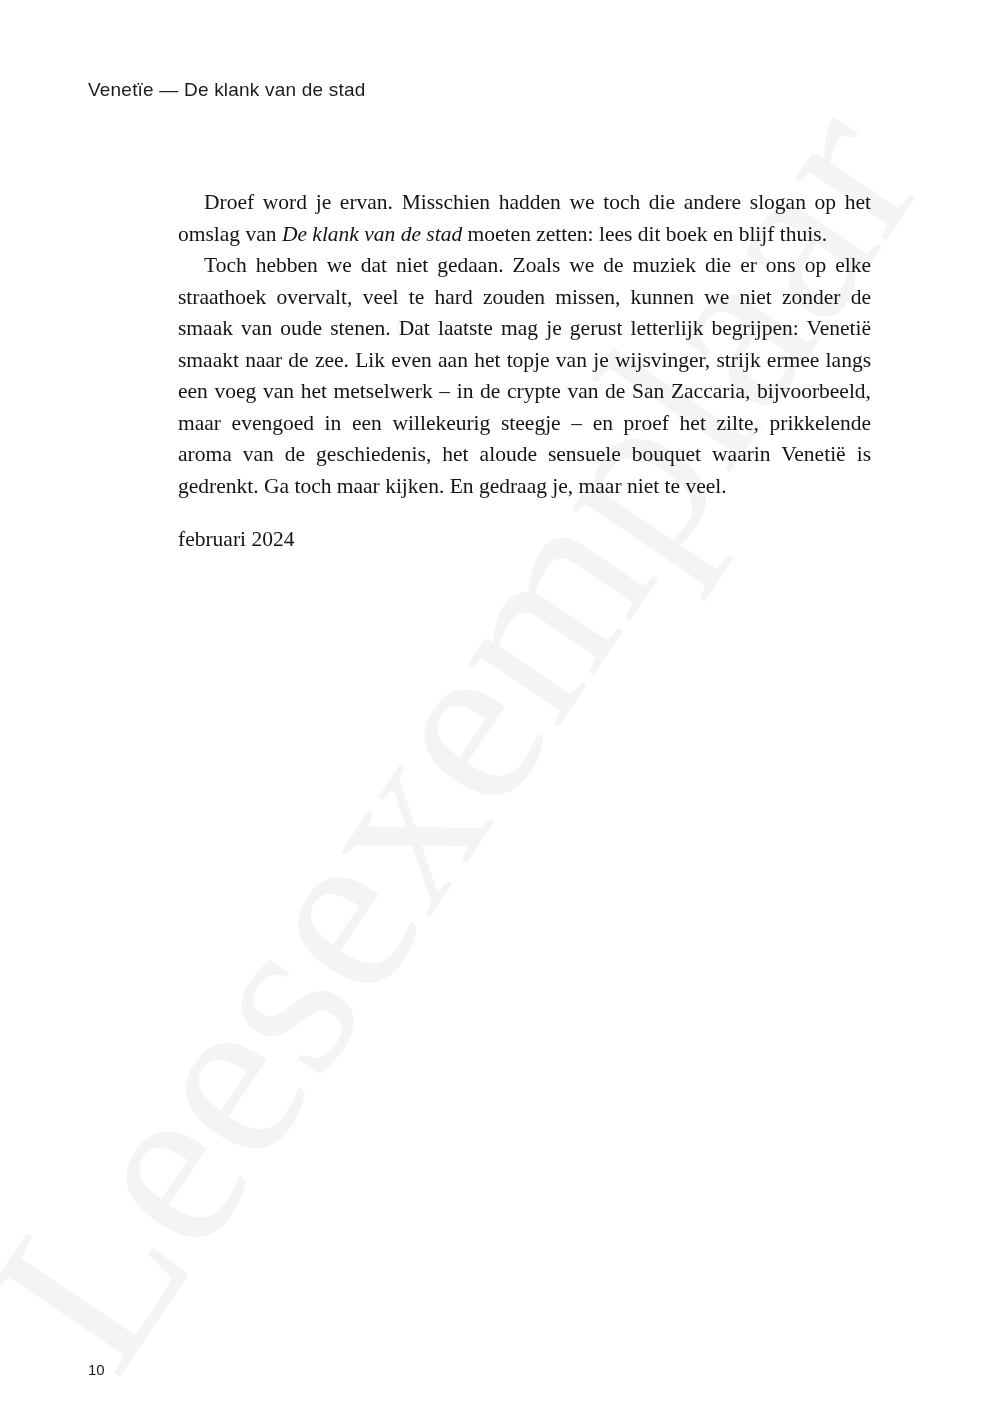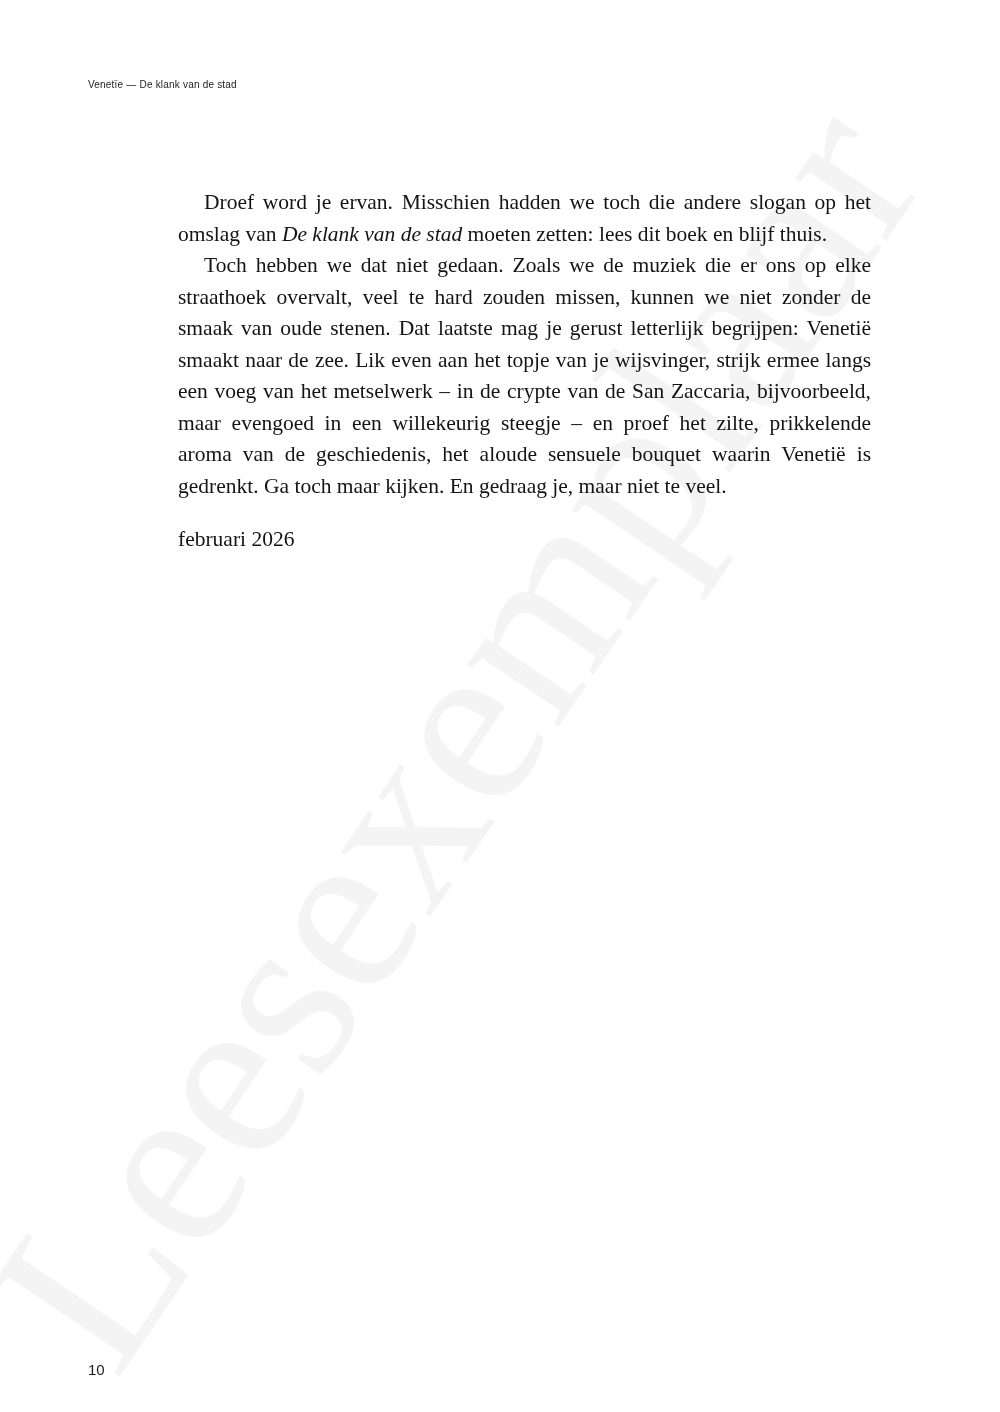--- a/index.html
+++ b/index.html
@@ -29,21 +29,21 @@
     z-index: 0;
     user-select: none;
     pointer-events: none;
   }
   .running-header {
     position: absolute;
     left: 88px;
     top: 79px;
     z-index: 1;
     font-family: "Liberation Sans", sans-serif;
-    font-size: 10px;
+    font-size: 19px;
     letter-spacing: 0.2px;
     color: #1c1c1c;
   }
   .content {
     position: absolute;
     left: 178px;
     top: 187px;
     width: 693px;
     z-index: 1;
     font-family: "Liberation Serif", serif;
@@ -88,19 +88,19 @@
   <div class="watermark">Leesexemplaar</div>
 
   <div class="running-header">Venetïe — De klank van de stad</div>
 
   <div class="content">
     <p><span>Droef word je ervan. Misschien hadden we toch die andere slogan op het omslag van </span><em>De klank van de stad</em><span> moeten zetten: lees dit boek en blijf thuis.</span></p>
 
     <p>Toch hebben we dat niet gedaan. Zoals we de muziek die er ons op elke straathoek overvalt, veel te hard zouden missen, kunnen we niet zonder de smaak van oude stenen. Dat laatste mag je gerust letterlijk begrijpen: Venetië smaakt naar de zee. Lik even aan het topje van je wijsvinger, strijk ermee langs een voeg van het metselwerk – in de crypte van de San Zaccaria, bijvoorbeeld, maar evengoed in een willekeurig steegje – en proef het zilte, prikkelende aroma van de geschiedenis, het aloude sensuele bouquet waarin Venetië is gedrenkt. Ga toch maar kijken. En gedraag je, maar niet te veel.</p>
 
     <div class="signature">
-      <div>februari 2026</div>
+      <div>februari 2024</div>
     </div>
   </div>
 
   <div class="page-number">10</div>
 
 </div>
 
 </body></html>

